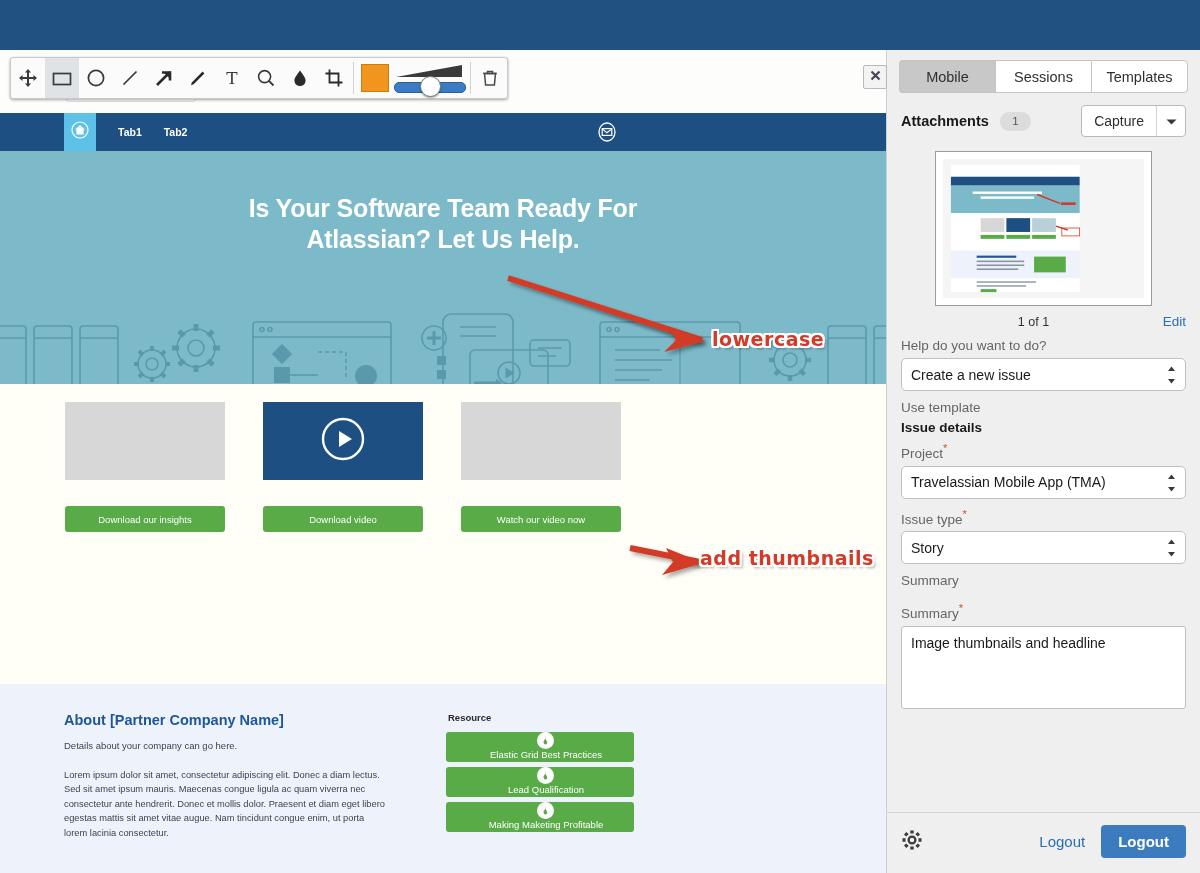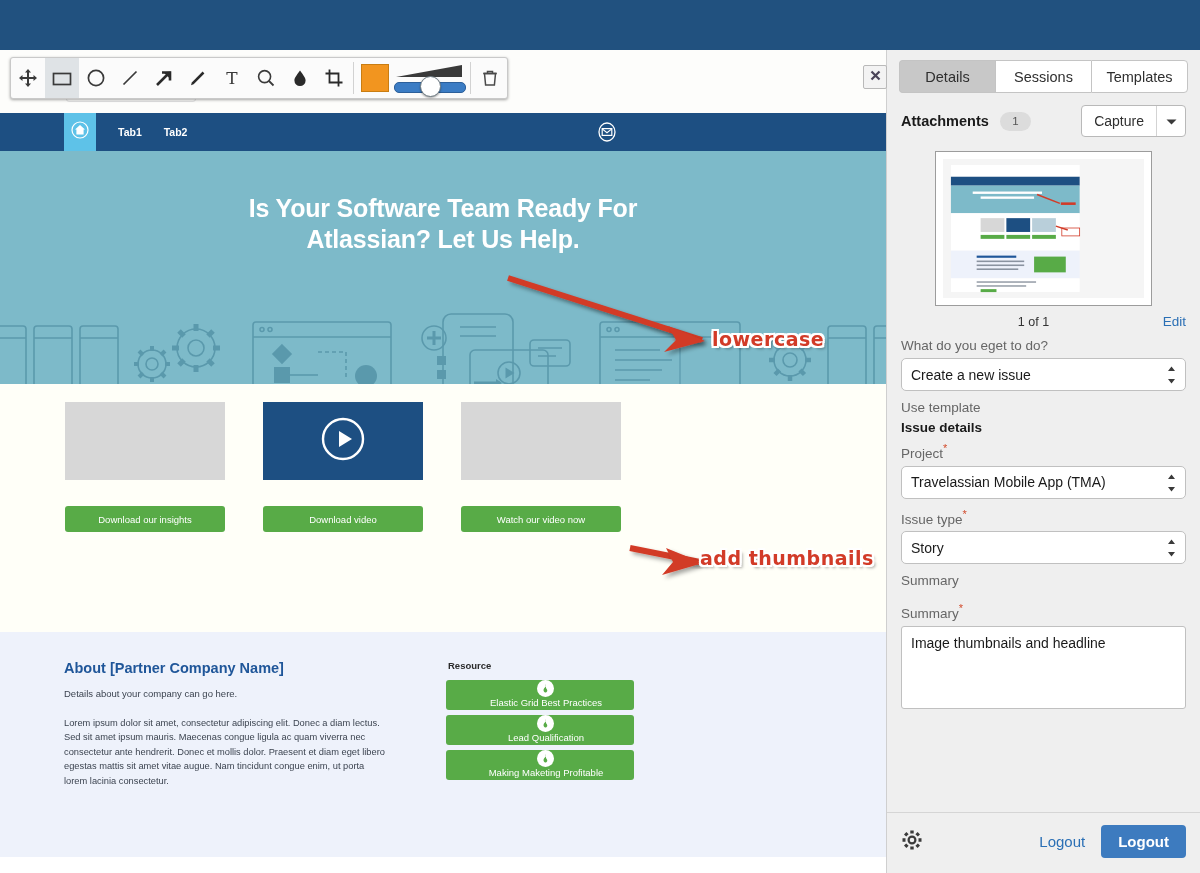--- a/index.html
+++ b/index.html
@@ -177,21 +177,21 @@
     letter-spacing: -0.2px;
   }
   .hero-art {
     position: absolute;
     left: 0; bottom: 0;
     width: 886px; height: 72px;
     opacity: 0.55;
   }
 
   .cards {
-    height: 248px;
+    height: 300px;
     background: #fffff8;
     position: relative;
   }
   .card { position: absolute; top: 18px; }
   .card-img {
     width: 160px; height: 78px;
     background: #d7d7d7;
   }
   .card-img.video {
     background: #1d4f82;
@@ -712,21 +712,21 @@
     <span>
       <svg width="13" height="13" viewBox="0 0 13 13">
           <path d="M2.5 2.5 L10.5 10.5 M10.5 2.5 L2.5 10.5" stroke="#4a4458" stroke-width="2.2"></path>
         </svg>
     </span>
   </div>
 
   <div class="panel">
 
     <div class="tabs">
-      <div class="tab active">Details</div>
+      <div class="tab active">Mobile</div>
       <div class="tab">Sessions</div>
       <div class="tab">Templates</div>
     </div>
 
     <div class="att-row">
       <div class="att-title">Attachments</div>
       <div class="att-count">1</div>
       <div class="capture-btn">
         <div class="capture-lbl">Capture</div>
         <div class="capture-arrow">
@@ -772,21 +772,21 @@
         </svg>
       </div>
     </div>
 
     <div class="thumb-nav">
       <div class="thumb-idx">1 of 1</div>
       <div class="edit-link">Edit</div>
     </div>
 
     <div class="fld">
-      <div class="fld-lbl">What do you eget to do?</div>
+      <div class="fld-lbl">Help do you want to do?</div>
       <div class="sel">
         <span>Create a new issue</span>
         <span class="sel-arrows">
           <svg width="9" height="18" viewBox="0 0 9 18">
               <path d="M4.5 0.5 L8 5 H1 Z M4.5 17.5 L8 13 H1 Z" fill="#3a3a3a"></path>
             </svg>
         </span>
       </div>
     </div>
 

